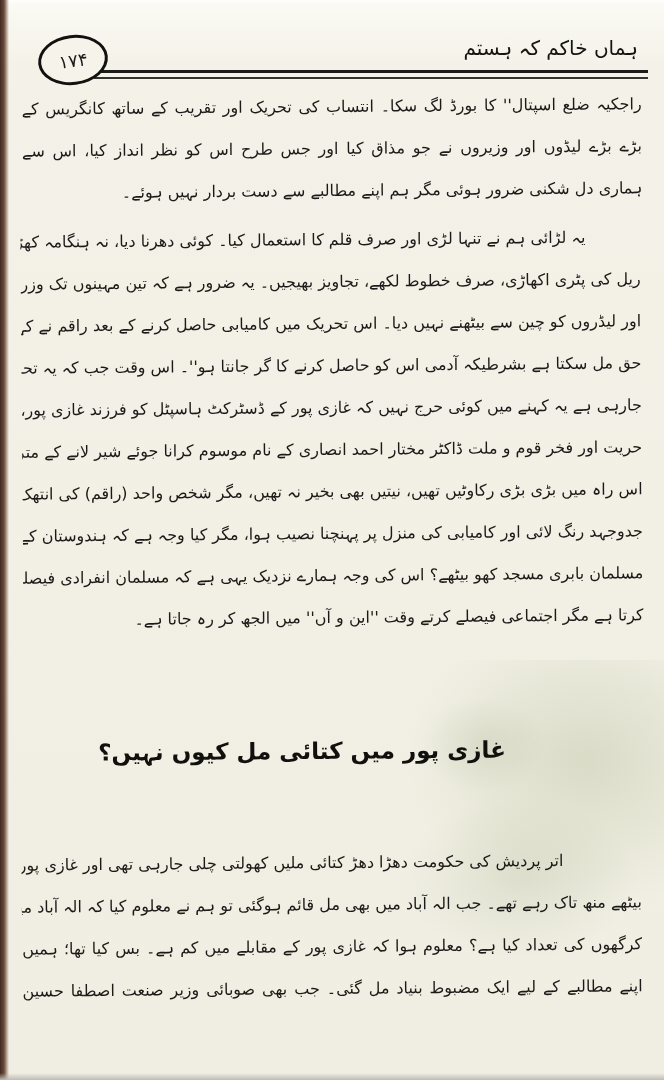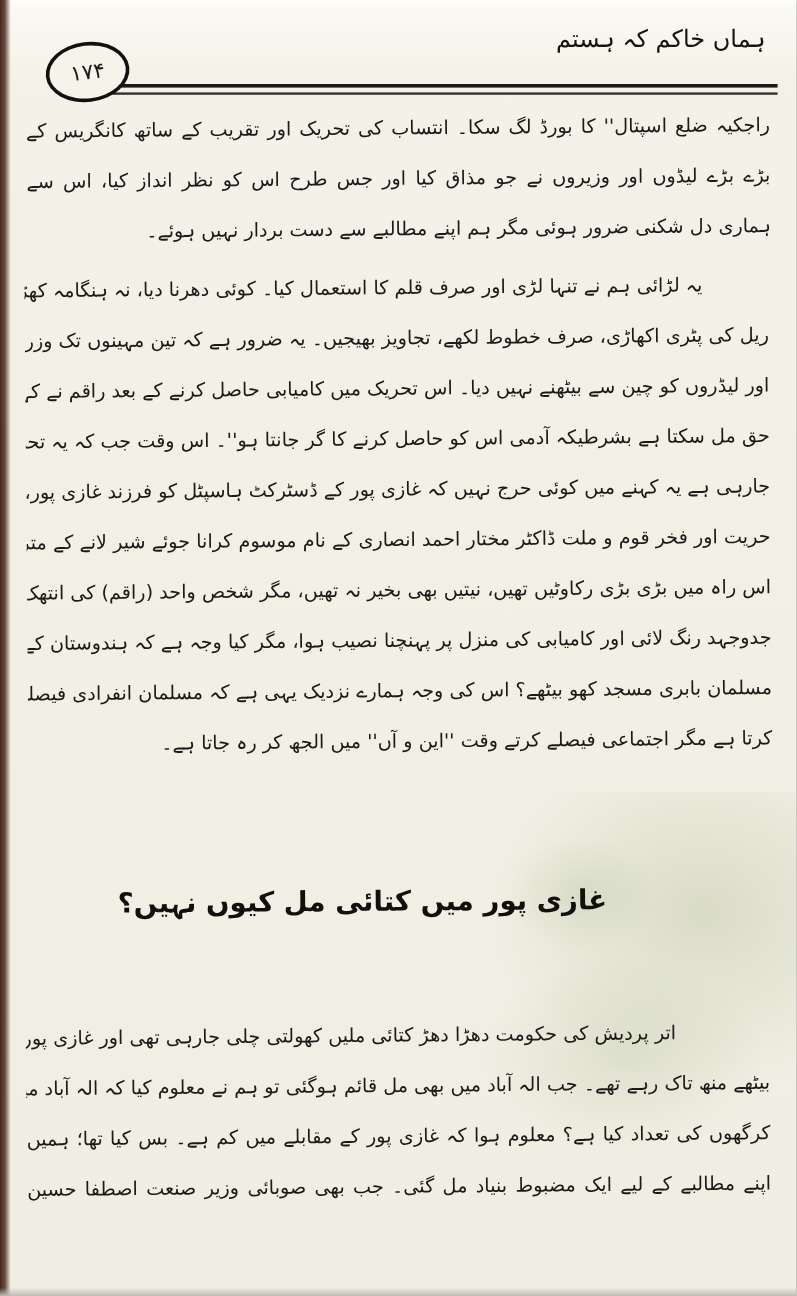--- a/index.html
+++ b/index.html
@@ -15,21 +15,21 @@
     background:linear-gradient(to top,#bdbcb4 0%,rgba(189,188,180,0) 100%);}
   .edge-top{position:absolute;left:0;top:0;width:100%;height:4px;
     background:linear-gradient(to bottom,#ffffff,rgba(255,255,255,0));}
   .stain1{position:absolute;right:-20px;top:660px;width:280px;height:250px;
     background:radial-gradient(ellipse at 65% 40%,rgba(166,178,138,0.32),rgba(166,178,138,0) 70%);}
   .stain2{position:absolute;right:30px;top:800px;width:230px;height:160px;
     background:radial-gradient(ellipse at 50% 50%,rgba(158,172,132,0.22),rgba(158,172,132,0) 72%);}
   .stain3{position:absolute;right:120px;top:700px;width:120px;height:90px;
     background:radial-gradient(ellipse at 50% 50%,rgba(150,165,125,0.18),rgba(150,165,125,0) 75%);}
 
-  .running-title{position:absolute;right:26px;top:20px;font-size:20px;direction:rtl;
+  .running-title{position:absolute;right:26px;top:36px;font-size:20px;direction:rtl;
     letter-spacing:0;color:#14130f;}
   .header-rule{position:absolute;left:94px;right:16px;top:70px;height:4px;
     border-top:3px solid #1c1b18;border-bottom:2px solid #33322d;}
   .page-oval{position:absolute;left:38px;top:35px;width:64px;height:44px;
     border:3px solid #121110;border-radius:50%;transform:rotate(-7deg);
     display:flex;align-items:center;justify-content:center;background:#f5f3ea;
     font-size:18px;}
 
   .para{position:absolute;left:22px;right:22px;direction:rtl;transform:rotate(-0.5deg);}
   .line{height:42px;line-height:42px;font-size:16px;overflow:hidden;

